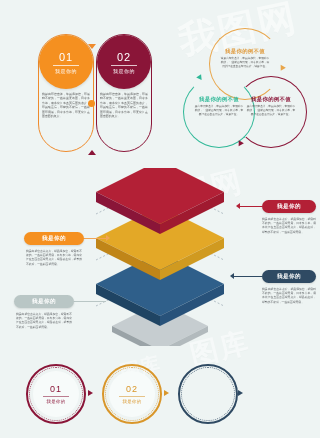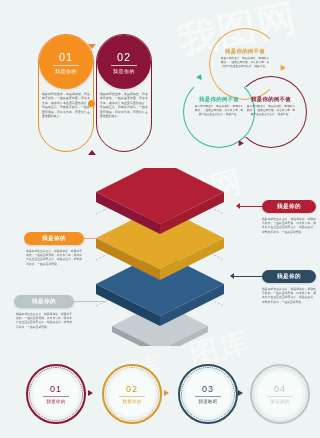--- a/index.html
+++ b/index.html
@@ -267,32 +267,18 @@
         <div class="step-num">02</div>
         <div class="step-rule"></div>
         <div class="step-sub">我是你的</div>
       </div>
     </div>
     <div class="step-arrow sa2"></div>
 
     <div class="step s3">
       <div class="step-outer"></div>
       <div class="step-dots"></div>
-      <div class="step-inner">
-        <div class="step-num">03</div>
-        <div class="step-rule"></div>
-        <div class="step-sub">我适敢吧</div>
-      </div>
     </div>
     <div class="step-arrow sa3"></div>
 
-    <div class="step s4">
-      <div class="step-outer"></div>
-      <div class="step-dots"></div>
-      <div class="step-inner">
-        <div class="step-num">04</div>
-        <div class="step-rule"></div>
-        <div class="step-sub">单证进的</div>
-      </div>
-    </div>
   </div>
 
 </div>
 
 </body></html>

